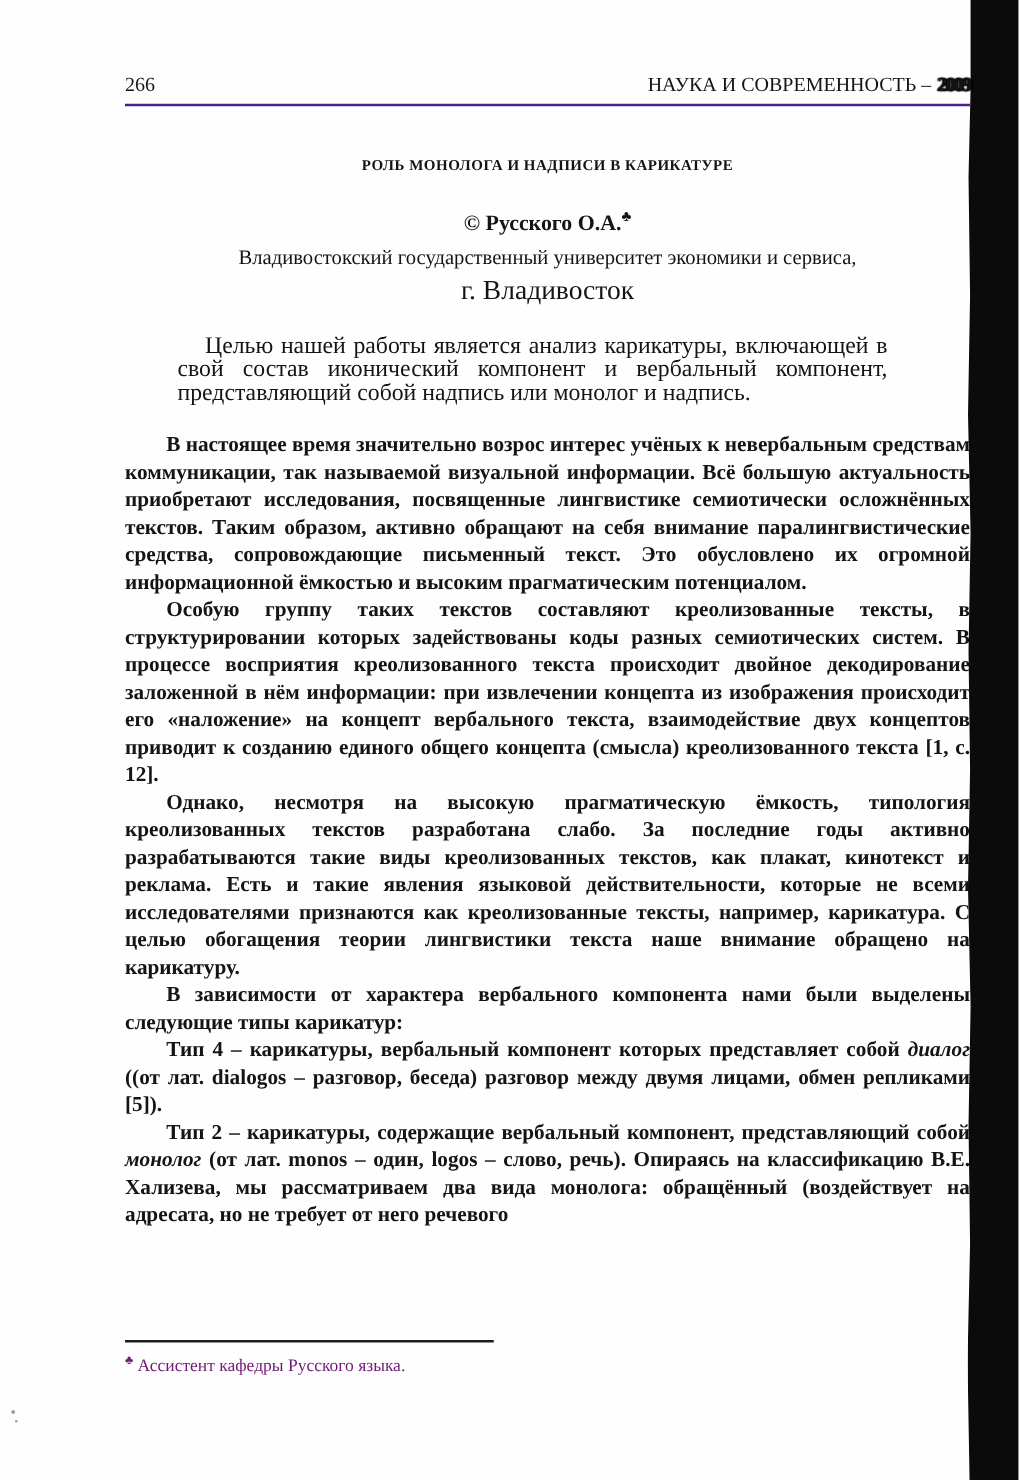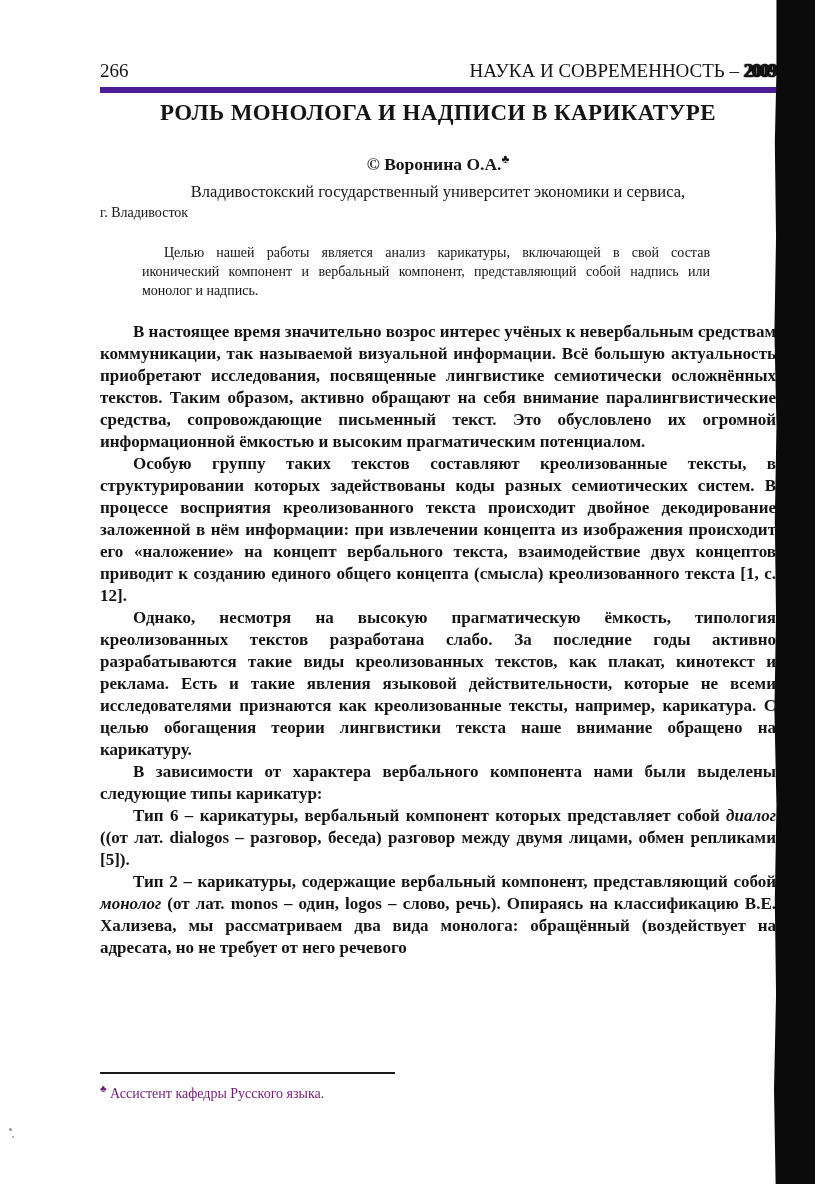--- a/index.html
+++ b/index.html
@@ -20,44 +20,44 @@
   .speck { position:absolute; background:#9a9a9a; border-radius:50%; }
   .speck1 { left:9px; top:1128px; width:3px; height:3px; }
   .speck2 { left:12px; top:1136px; width:2px; height:2px; }
 
   .content {
     position:absolute; left:100px; top:0; width:676px;
   }
   .running-header {
     display:flex; justify-content:space-between; align-items:flex-end;
     margin-top:60px; padding-bottom:5px;
-    border-bottom:6px solid #4c1d95;
-    font-size:19px;
+    border-bottom:2px solid #4c1d95;
+    font-size:16px;
   }
   .running-header .year {
     font-weight:bold; letter-spacing:-1.5px; margin-left:5px;
     text-shadow:0 0 1px #000, 1px 0 1px #000, -1px 0 1px #000;
   }
   .article-title {
-    margin-top:7px;
+    margin-top:40px;
     text-align:center;
-    font-weight:bold; font-size:23px; letter-spacing:0.4px;
+    font-weight:bold; font-size:12px; letter-spacing:0.4px;
   }
   .author-line {
     margin-top:26px;
     text-align:center;
     font-weight:bold; font-size:17.5px;
   }
   .author-line sup { font-size:12px; }
   .affiliation { margin-top:7px; text-align:center; font-size:16.5px; }
-  .city { margin-top:3px; text-align:left; font-size:14px; }
+  .city { margin-top:3px; text-align:center; font-size:22px; }
 
   .abstract {
     margin:22px 66px 0 42px;
-    font-size:14px; line-height:19px;
+    font-size:19px; line-height:19px;
     text-align:justify; text-indent:22px;
   }
 
   .body-text { margin-top:21px; }
   .body-para {
     margin:0;
     font-size:17px; line-height:22px;
     text-align:justify; text-indent:33px;font-weight:bold;
   }
   .it { font-style:italic; }
@@ -83,34 +83,34 @@
     <div class="running-header">
       <span>266</span>
       <span>
         <span>НАУКА И СОВРЕМЕННОСТЬ –</span><span class="year">2009</span>
       </span>
     </div>
 
     <div class="article-title">РОЛЬ МОНОЛОГА И НАДПИСИ В КАРИКАТУРЕ</div>
 
     <div class="author-line">
-      <span>© Воронина О.А.</span><sup>♣</sup>
+      <span>© Русского О.А.</span><sup>♣</sup>
     </div>
 
     <div class="affiliation">Владивостокский государственный университет экономики и сервиса,</div>
     <div class="city">г. Владивосток</div>
 
     <div class="abstract">Целью нашей работы является анализ карикатуры, включающей в свой состав иконический компонент и вербальный компонент, представляющий собой надпись или монолог и надпись.</div>
 
     <div class="body-text">
         <p class="body-para"><span>В настоящее время значительно возрос интерес учёных к невербальным средствам коммуникации, так называемой визуальной информации. Всё большую актуальность приобретают исследования, посвященные лингвистике семиотически осложнённых текстов. Таким образом, активно обращают на себя внимание паралингвистические средства, сопровождающие письменный текст. Это обусловлено их огромной информационной ёмкостью и высоким прагматическим потенциалом.</span></p>
         <p class="body-para"><span>Особую группу таких текстов составляют креолизованные тексты, в структурировании которых задействованы коды разных семиотических систем. В процессе восприятия креолизованного текста происходит двойное декодирование заложенной в нём информации: при извлечении концепта из изображения происходит его «наложение» на концепт вербального текста, взаимодействие двух концептов приводит к созданию единого общего концепта (смысла) креолизованного текста [1, с. 12].</span></p>
         <p class="body-para"><span>Однако, несмотря на высокую прагматическую ёмкость, типология креолизованных текстов разработана слабо. За последние годы активно разрабатываются такие виды креолизованных текстов, как плакат, кинотекст и реклама. Есть и такие явления языковой действительности, которые не всеми исследователями признаются как креолизованные тексты, например, карикатура. С целью обогащения теории лингвистики текста наше внимание обращено на карикатуру.</span></p>
         <p class="body-para"><span>В зависимости от характера вербального компонента нами были выделены следующие типы карикатур:</span></p>
-        <p class="body-para"><span>Тип 6 – карикатуры, вербальный компонент которых представляет собой </span><span class="it">диалог</span><span> ((от лат. dialogos – разговор, беседа) разговор между двумя лицами, обмен репликами [5]).</span></p>
+        <p class="body-para"><span>Тип 4 – карикатуры, вербальный компонент которых представляет собой </span><span class="it">диалог</span><span> ((от лат. dialogos – разговор, беседа) разговор между двумя лицами, обмен репликами [5]).</span></p>
         <p class="body-para"><span>Тип 2 – карикатуры, содержащие вербальный компонент, представляющий собой </span><span class="it">монолог</span><span> (от лат. monos – один, logos – слово, речь). Опираясь на классификацию В.Е. Хализева, мы рассматриваем два вида монолога: обращённый (воздействует на адресата, но не требует от него речевого</span></p>
       </div>
 
   </div>
 
   <div class="footnote-block">
     <div class="footnote-rule"></div>
     <div class="footnote-text">
       <sup>♣</sup>
       <span>Ассистент кафедры Русского языка.</span>

